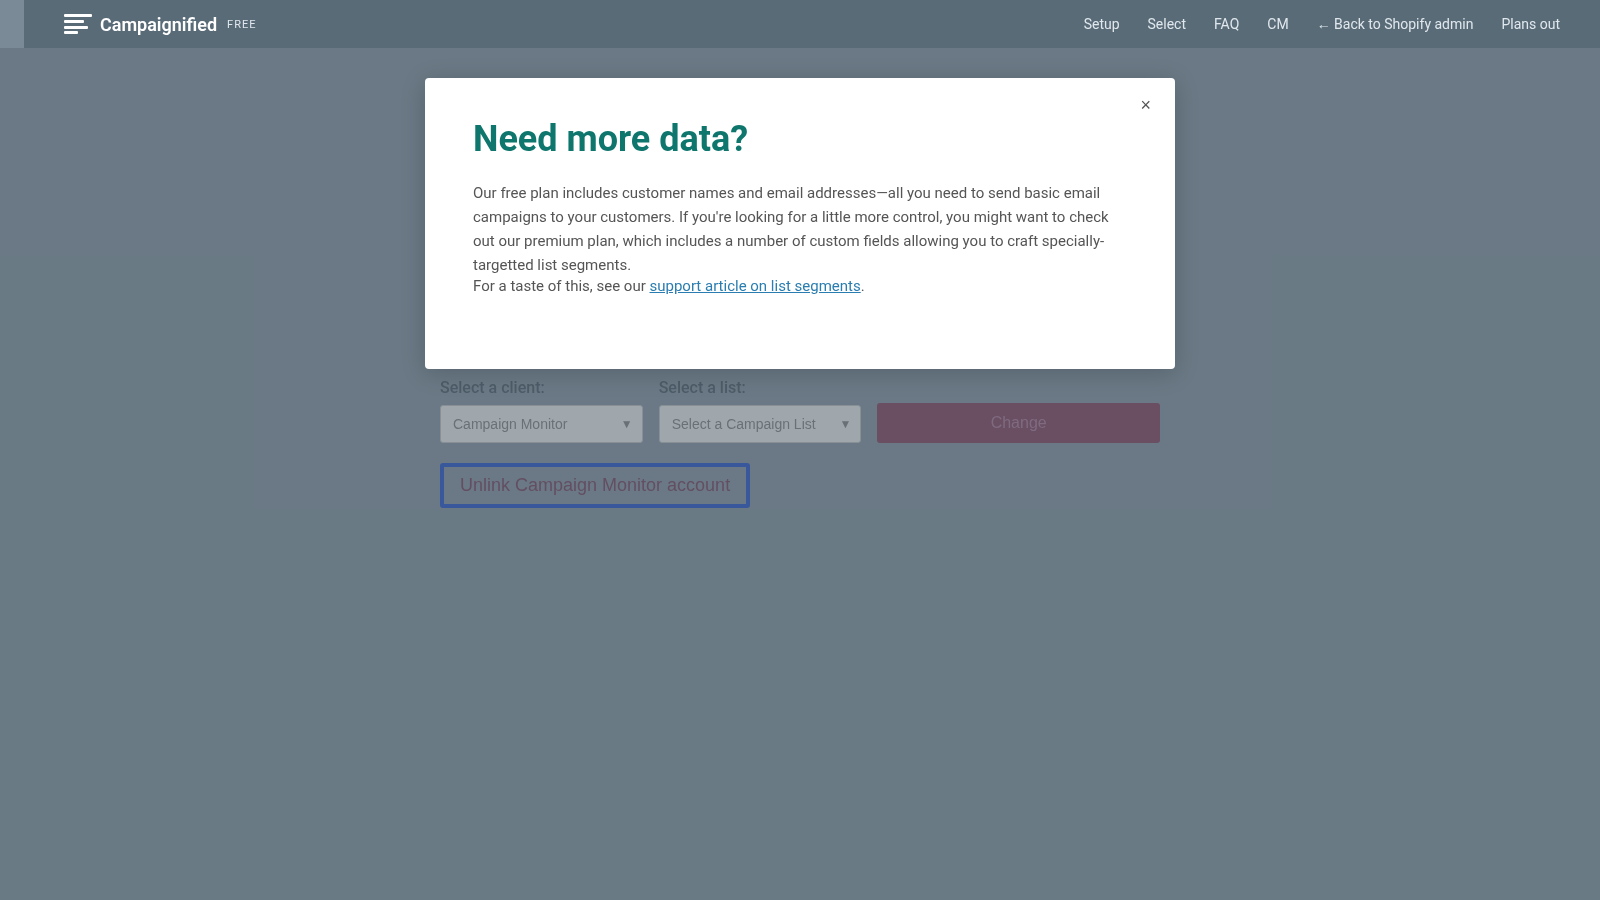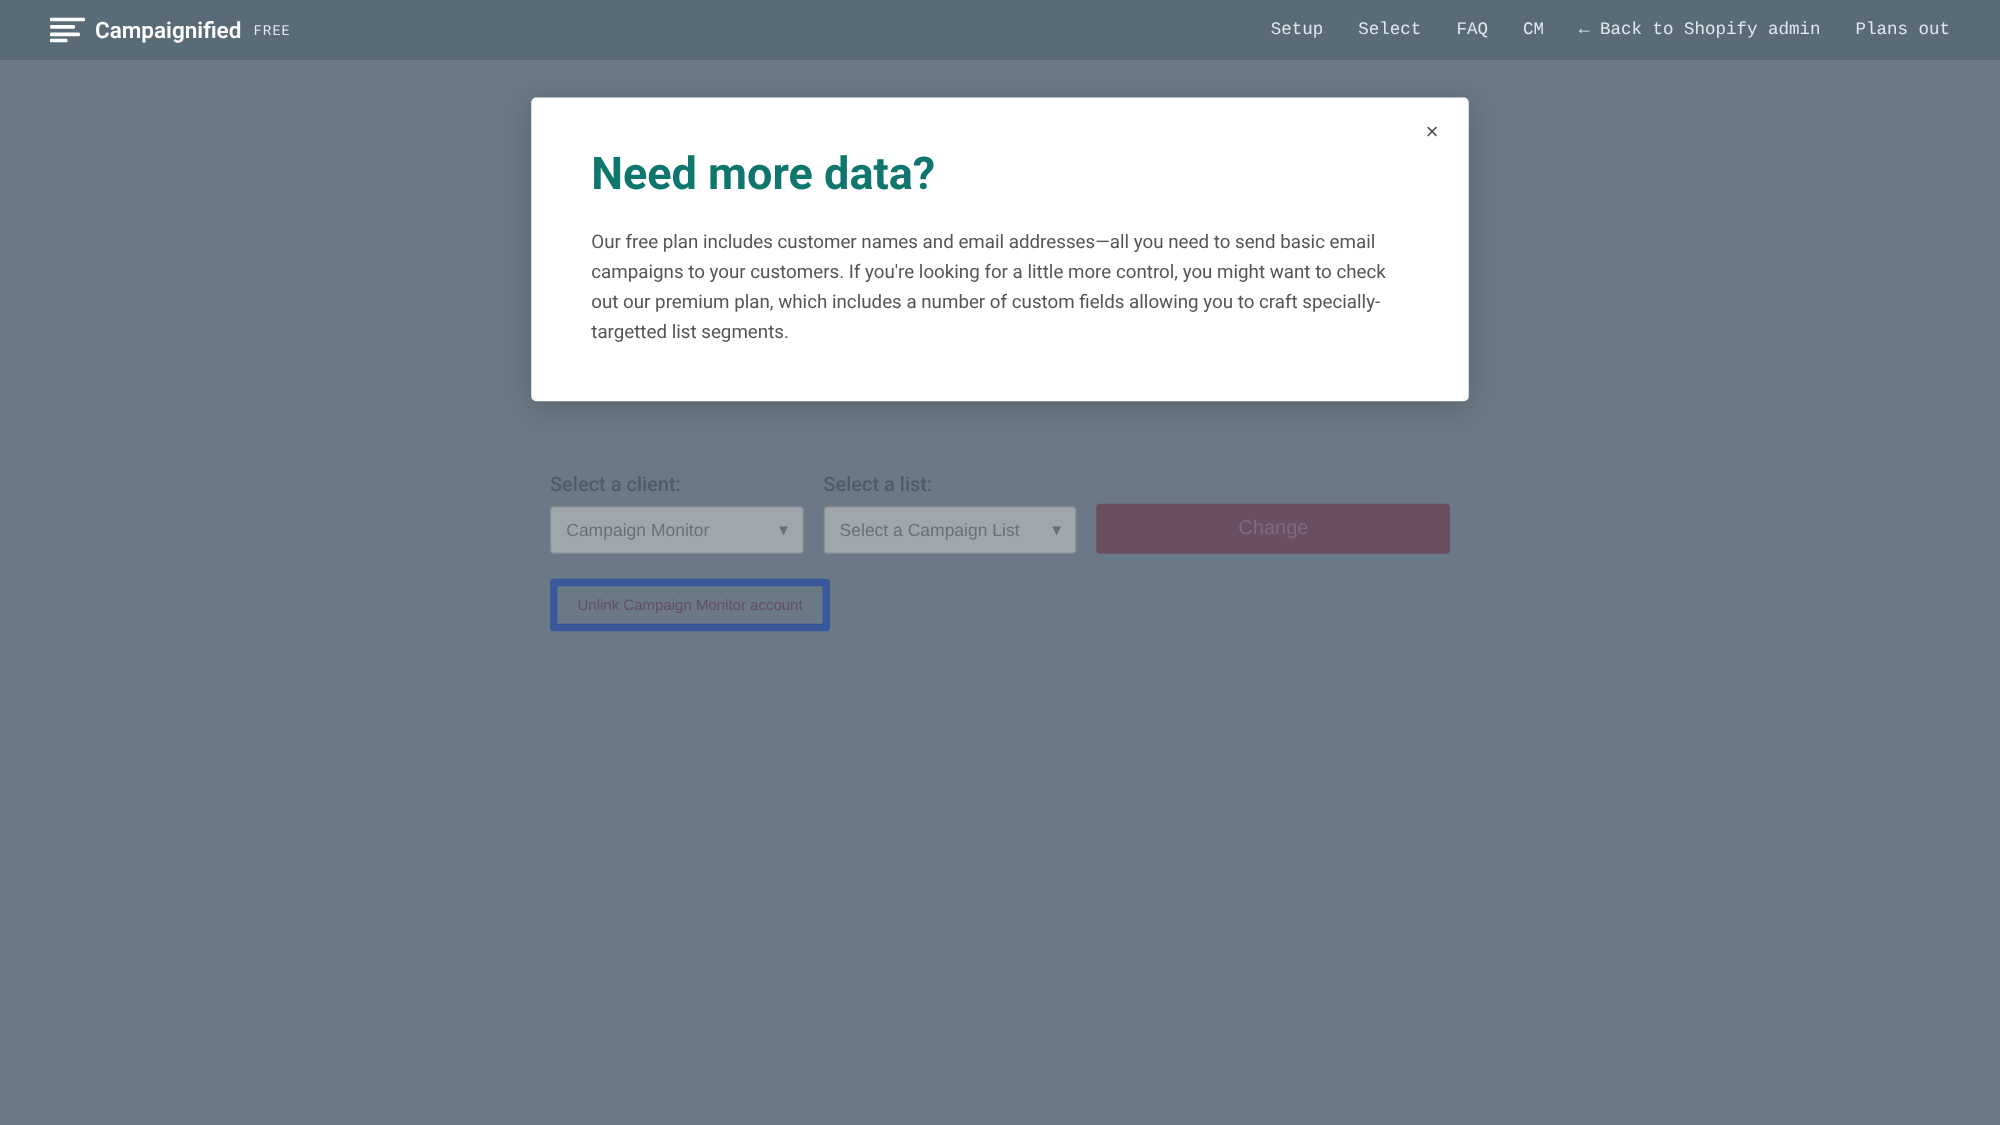--- a/index.html
+++ b/index.html
@@ -10,20 +10,21 @@
       width: 1600px;
     }
 
     
     .nav {
       background: #5a6b78;
       height: 48px;
       display: flex;
       align-items: center;
       padding: 0 40px;
+      margin-left: 24px;
     }
     .nav-logo {
       display: flex;
       align-items: center;
       gap: 8px;
       color: #fff;
       font-size: 18px;
       font-weight: 600;
       margin-right: auto;
     }
@@ -35,21 +36,20 @@
     .nav-links {
       display: flex;
       align-items: center;
       gap: 28px;
     }
     .nav-link {
       color: #e0e8ee;
       font-size: 14px;
       cursor: pointer;
       text-decoration: none;
-      font-family: Liberation Mono, monospace;
     }
     .nav-free-badge {
       font-size: 11px;
       font-weight: 400;
       color: #e0e8ee;
       letter-spacing: 1px;
       text-transform: uppercase;
       margin-left: 2px;
     }
 
@@ -120,24 +120,24 @@
       cursor: pointer;
       align-self: flex-end;
       height: 40px;
       margin-bottom: 0;
       white-space: nowrap;
       flex: 1;
     }
     .bg-unlink-btn {
       background: transparent;
       color: #7a3a5a;
-      border: 6px solid #1d4ed8;
+      border: 4px solid #1d4ed8;
       border-radius: 3px;
       padding: 8px 16px;
-      font-size: 12px;
+      font-size: 18px;
       cursor: pointer;
     }
 
     
     .modal-overlay {
       position: absolute;
       top: 0;
       left: 0;
       right: 0;
       bottom: 0;
@@ -267,16 +267,19 @@
     <div>
       <button class="bg-unlink-btn">Unlink Campaign Monitor account</button>
     </div>
   </div>
 
   <div class="modal-overlay">
     <div class="modal">
       <button class="modal-close">×</button>
       <h2 class="modal-title">Need more data?</h2>
       <p class="modal-body">Our free plan includes customer names and email addresses—all you need to send basic email campaigns to your customers. If you're looking for a little more control, you might want to check out our premium plan, which includes a number of custom fields allowing you to craft specially-targetted list segments.</p>
+      <p class="modal-link-line">
+        <span>For a taste of this, see our </span><a class="modal-link">support article on list segments</a><span>.</span>
+      </p>
     </div>
   </div>
 
 </div>
 
 </body></html>

